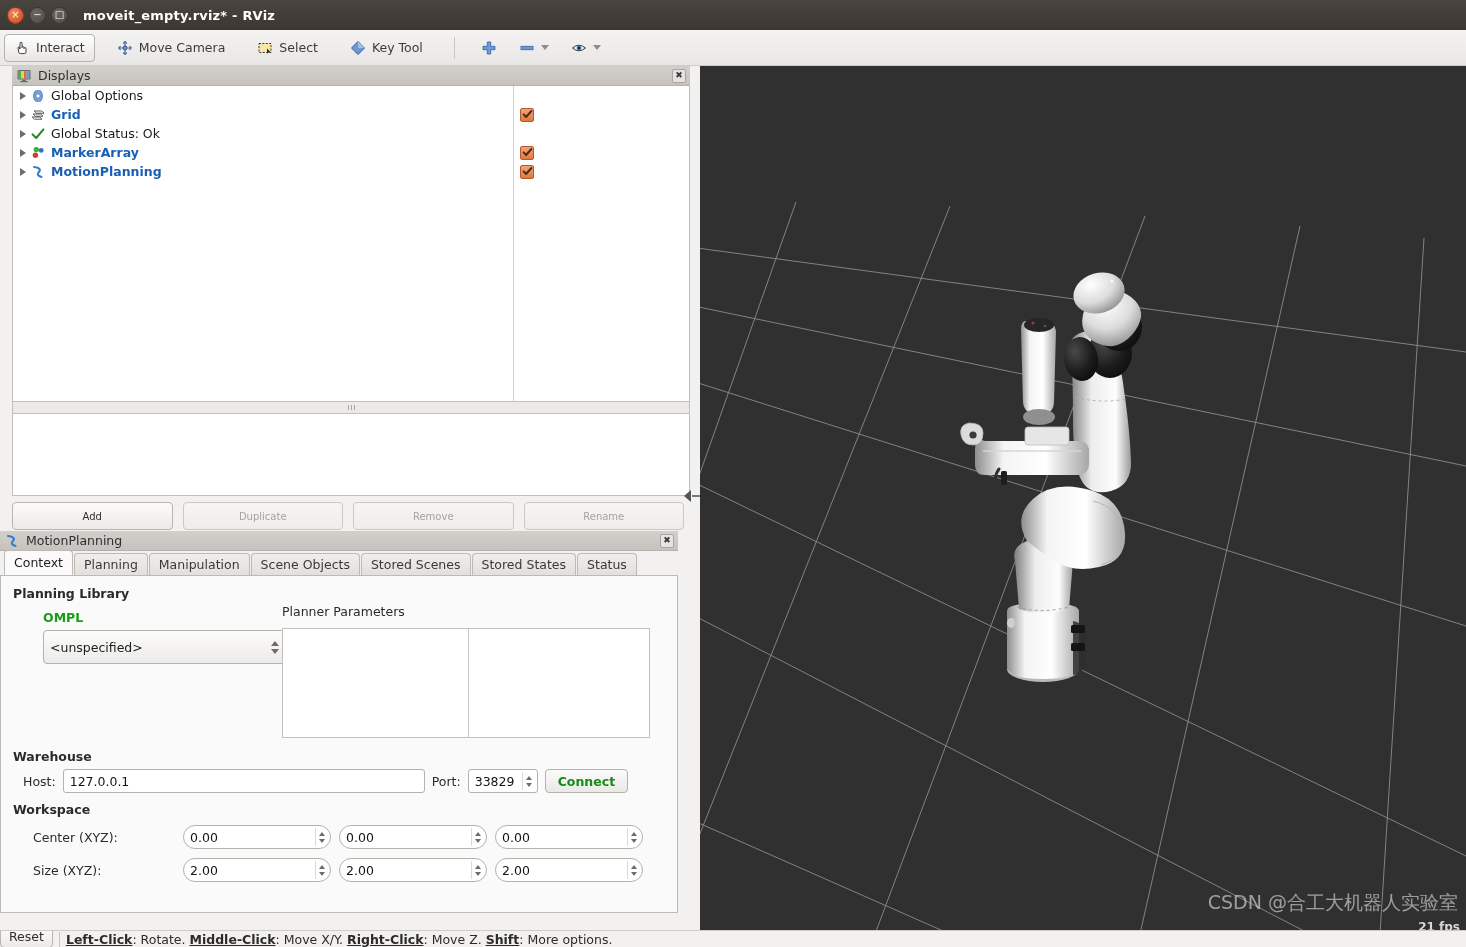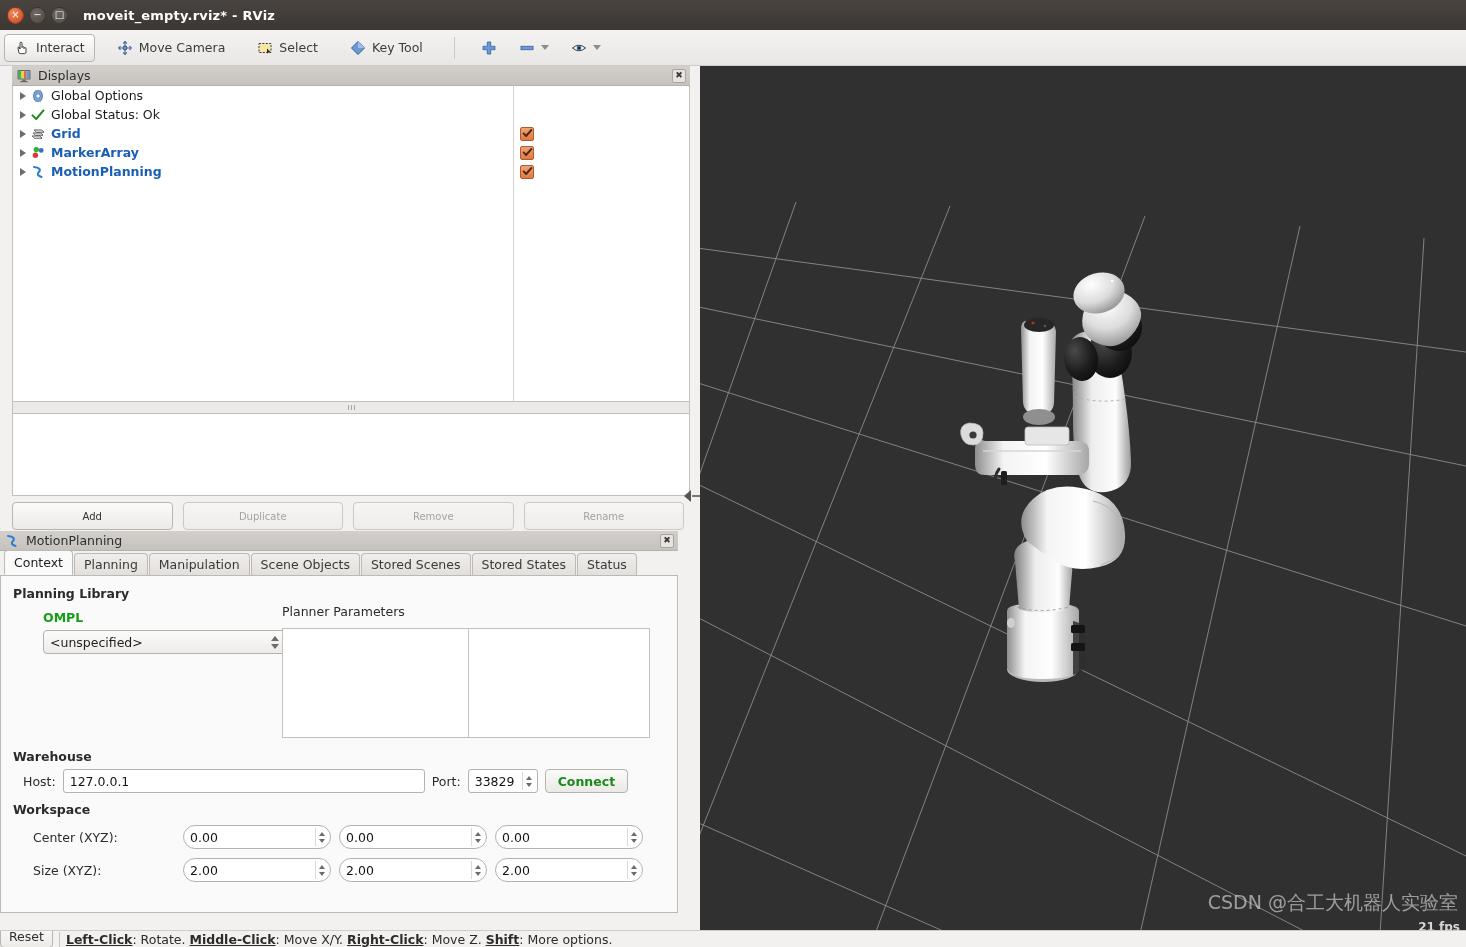--- a/index.html
+++ b/index.html
@@ -141,21 +141,21 @@
     border-bottom: 1px solid #fafafa; position: relative; z-index: 2;
   }
   .tabpane {
     height: 337px; background: #fafafa;
     border: 1px solid #bdb9b5; border-top: none; padding: 10px 12px;
     position: relative;
   }
   .sect-title { font-weight: bold; font-size: 12.5px; color: #2b2b2b; }
   .ompl { color: #189d18; font-weight: bold; font-size: 12.5px; margin: 9px 0 5px 30px; }
   .combo {
-    margin-left: 30px; width: 243px; height: 24px; border-radius: 4px;
+    margin-left: 30px; width: 243px; height: 34px; border-radius: 4px;
     border: 1px solid #b5b1ad;
     background: linear-gradient(to bottom, #fcfcfb, #edebe9);
     display: flex; align-items: center; padding: 0 6px;
     font-size: 12.5px; color: #1d1d1d; position: relative;
   }
   .spin-arrows { position: absolute; right: 6px; display: flex; flex-direction: column; gap: 3px; }
   .spin-arrows .up { width: 0; height: 0; border-left: 4px solid transparent;
     border-right: 4px solid transparent; border-bottom: 5px solid #6f6b67; }
   .spin-arrows .dn { width: 0; height: 0; border-left: 4px solid transparent;
     border-right: 4px solid transparent; border-top: 5px solid #6f6b67; }
@@ -360,44 +360,44 @@
           </svg>
         </span>
         <span class="tlabel">Global Options</span>
       </div>
 
       <div class="tree-row">
         <span class="tw">
             <i class="twig"></i>
           </span>
         <span class="titem-icon">
-          <svg width="16" height="16" viewBox="0 0 16 16">
-            <path d="M2.5 8.4 L6.2 12 L13.5 3.4" fill="none" stroke="#1f8a1f" stroke-width="2" stroke-linecap="round" stroke-linejoin="round"></path>
-          </svg>
-        </span>
-        <span class="tlabel">Global Status: Ok</span>
+          <svg width="16" height="16" viewBox="0 0 16 16" fill="none" stroke="#3a3a3a" stroke-width="0.85">
+            <path d="M4.2 4 L11.8 4 L14 6.2 L6.4 6.2 Z"></path>
+            <path d="M3.2 7 L10.8 7 L13 9.2 L5.4 9.2 Z"></path>
+            <path d="M2.2 10 L9.8 10 L12 12.2 L4.4 12.2 Z"></path>
+          </svg>
+        </span>
+        <span class="tlabel blue">Grid</span>
+        <span class="chk">
+          <svg width="11" height="11" viewBox="0 0 11 11">
+            <path d="M1.6 5.4 L4.1 8 L9.4 2" fill="none" stroke="#4a2a12" stroke-width="1.9" stroke-linecap="round" stroke-linejoin="round"></path>
+          </svg>
+        </span>
       </div>
 
       <div class="tree-row">
         <span class="tw">
             <i class="twig"></i>
           </span>
         <span class="titem-icon">
-          <svg width="16" height="16" viewBox="0 0 16 16" fill="none" stroke="#3a3a3a" stroke-width="0.85">
-            <path d="M4.2 4 L11.8 4 L14 6.2 L6.4 6.2 Z"></path>
-            <path d="M3.2 7 L10.8 7 L13 9.2 L5.4 9.2 Z"></path>
-            <path d="M2.2 10 L9.8 10 L12 12.2 L4.4 12.2 Z"></path>
-          </svg>
-        </span>
-        <span class="tlabel blue">Grid</span>
-        <span class="chk">
-          <svg width="11" height="11" viewBox="0 0 11 11">
-            <path d="M1.6 5.4 L4.1 8 L9.4 2" fill="none" stroke="#4a2a12" stroke-width="1.9" stroke-linecap="round" stroke-linejoin="round"></path>
-          </svg>
-        </span>
+          <svg width="16" height="16" viewBox="0 0 16 16">
+            <path d="M2.5 8.4 L6.2 12 L13.5 3.4" fill="none" stroke="#1f8a1f" stroke-width="2" stroke-linecap="round" stroke-linejoin="round"></path>
+          </svg>
+        </span>
+        <span class="tlabel">Global Status: Ok</span>
       </div>
 
       <div class="tree-row">
         <span class="tw">
             <i class="twig"></i>
           </span>
         <span class="titem-icon">
           <svg width="16" height="16" viewBox="0 0 16 16">
             <circle cx="6.3" cy="4.6" r="2.7" fill="#2db82d"></circle>
             <circle cx="11.2" cy="5.4" r="2.4" fill="#3a6bd6"></circle>

